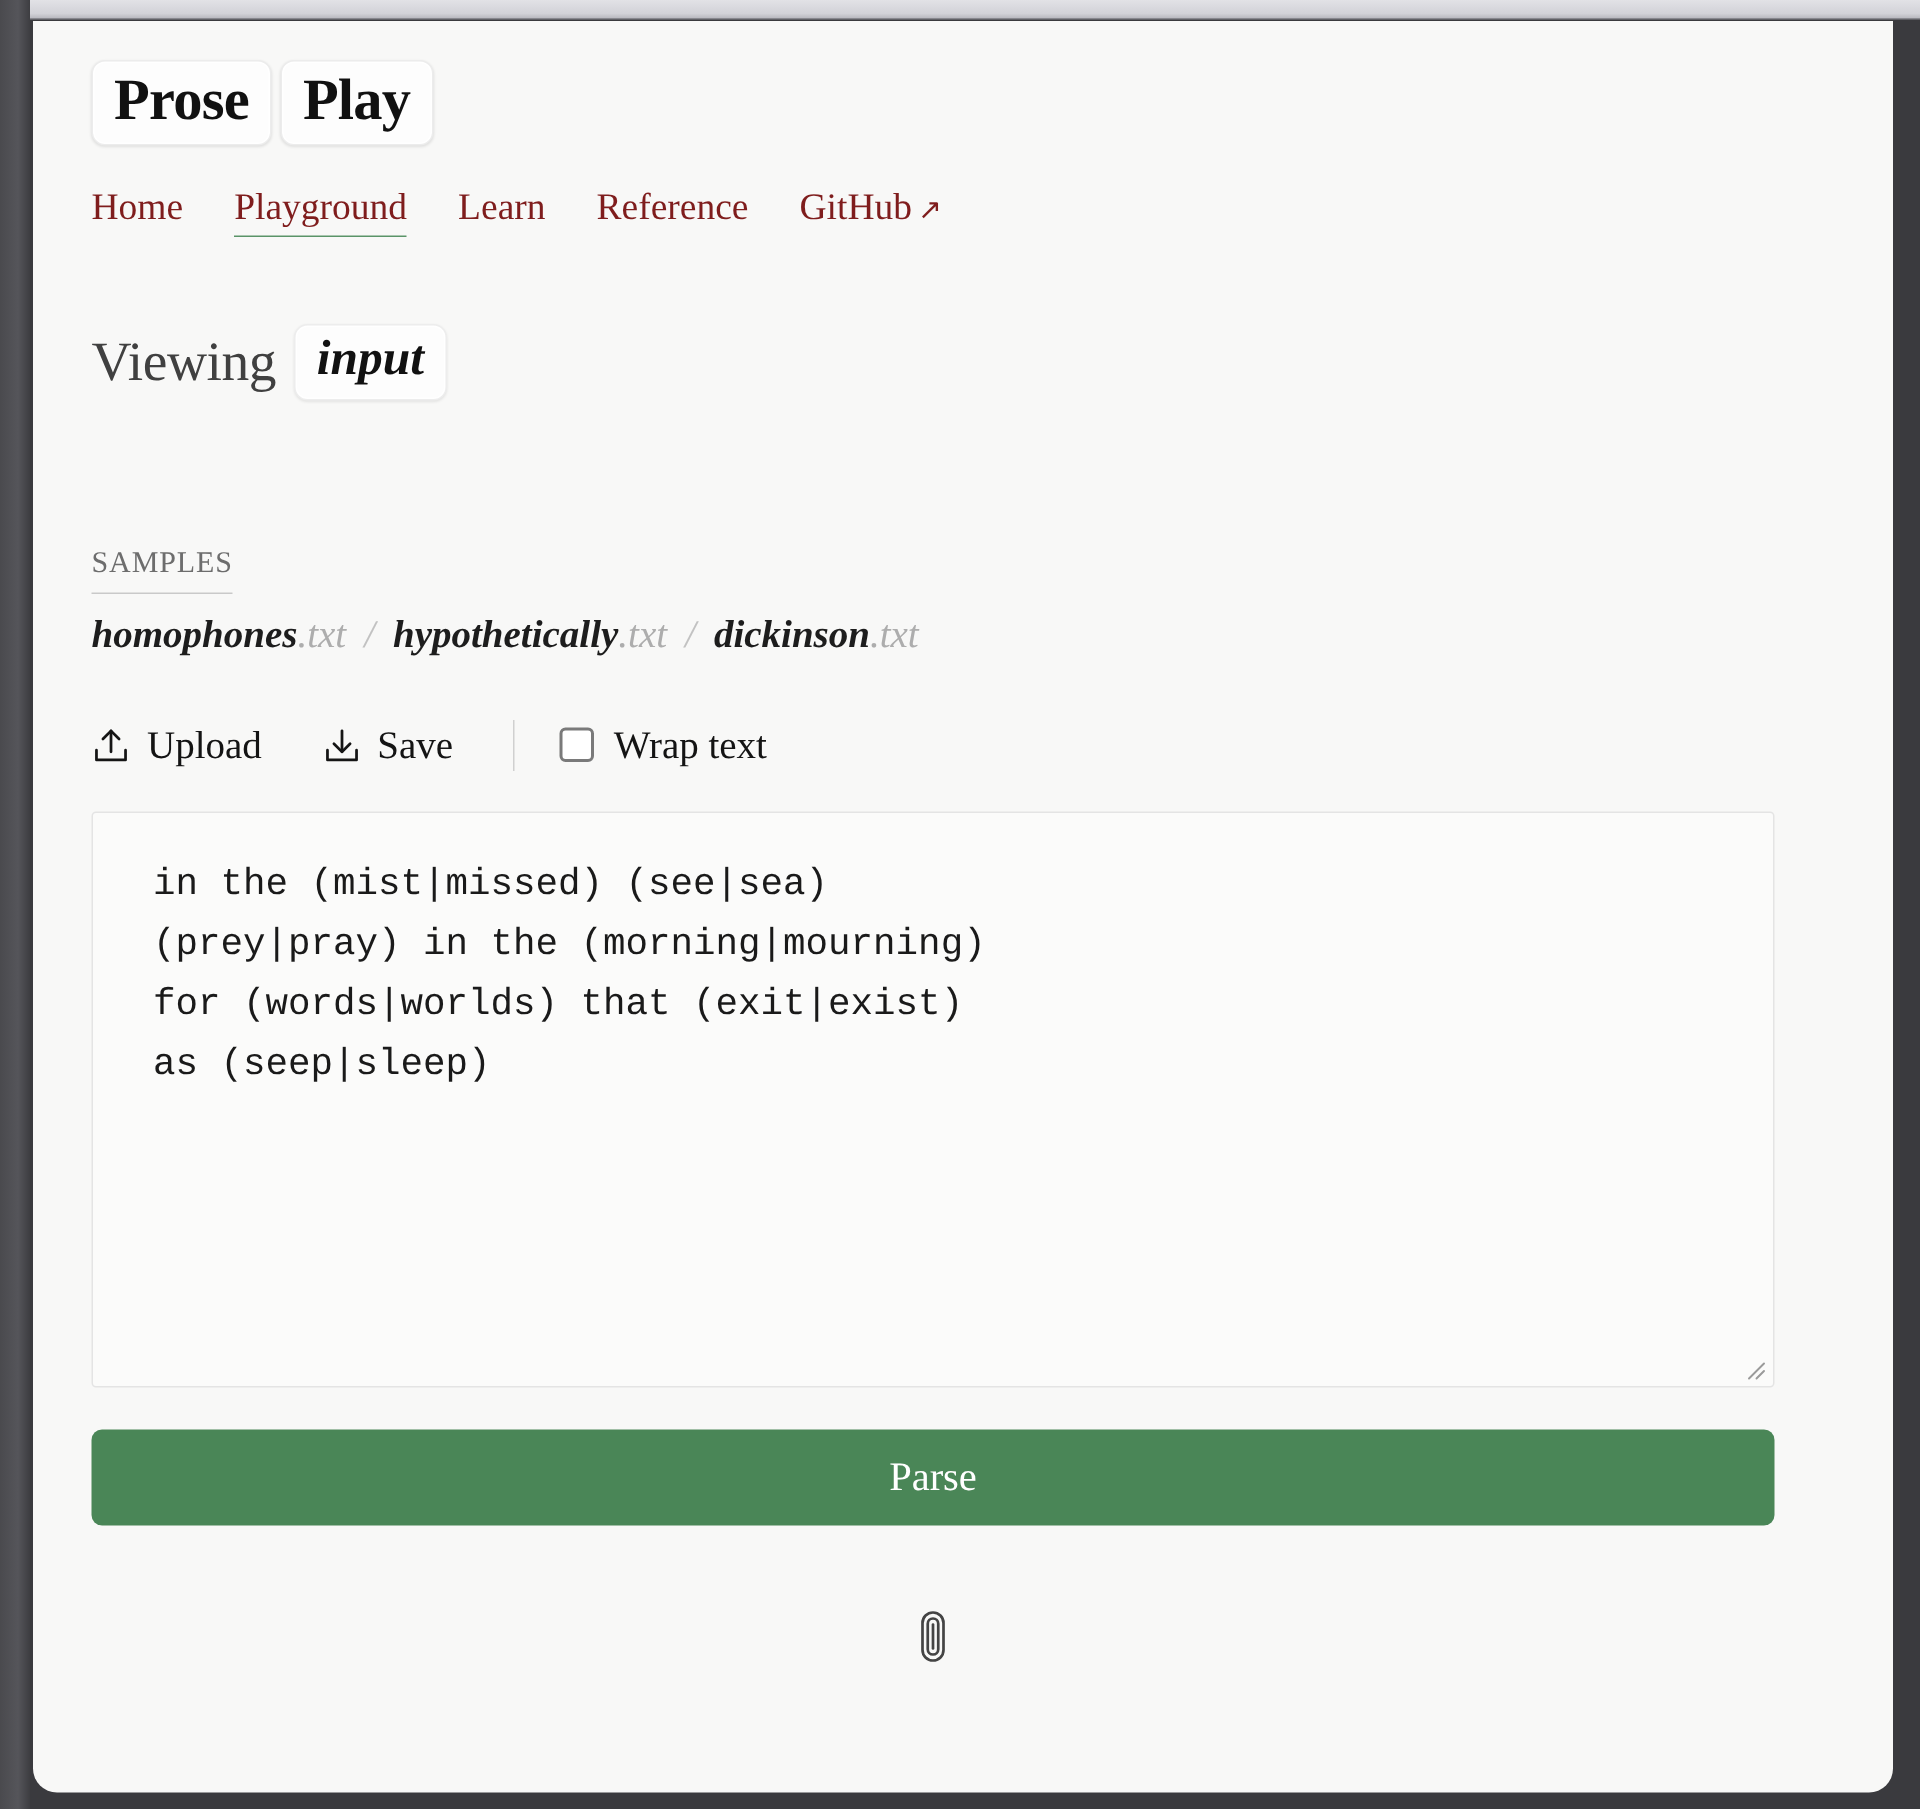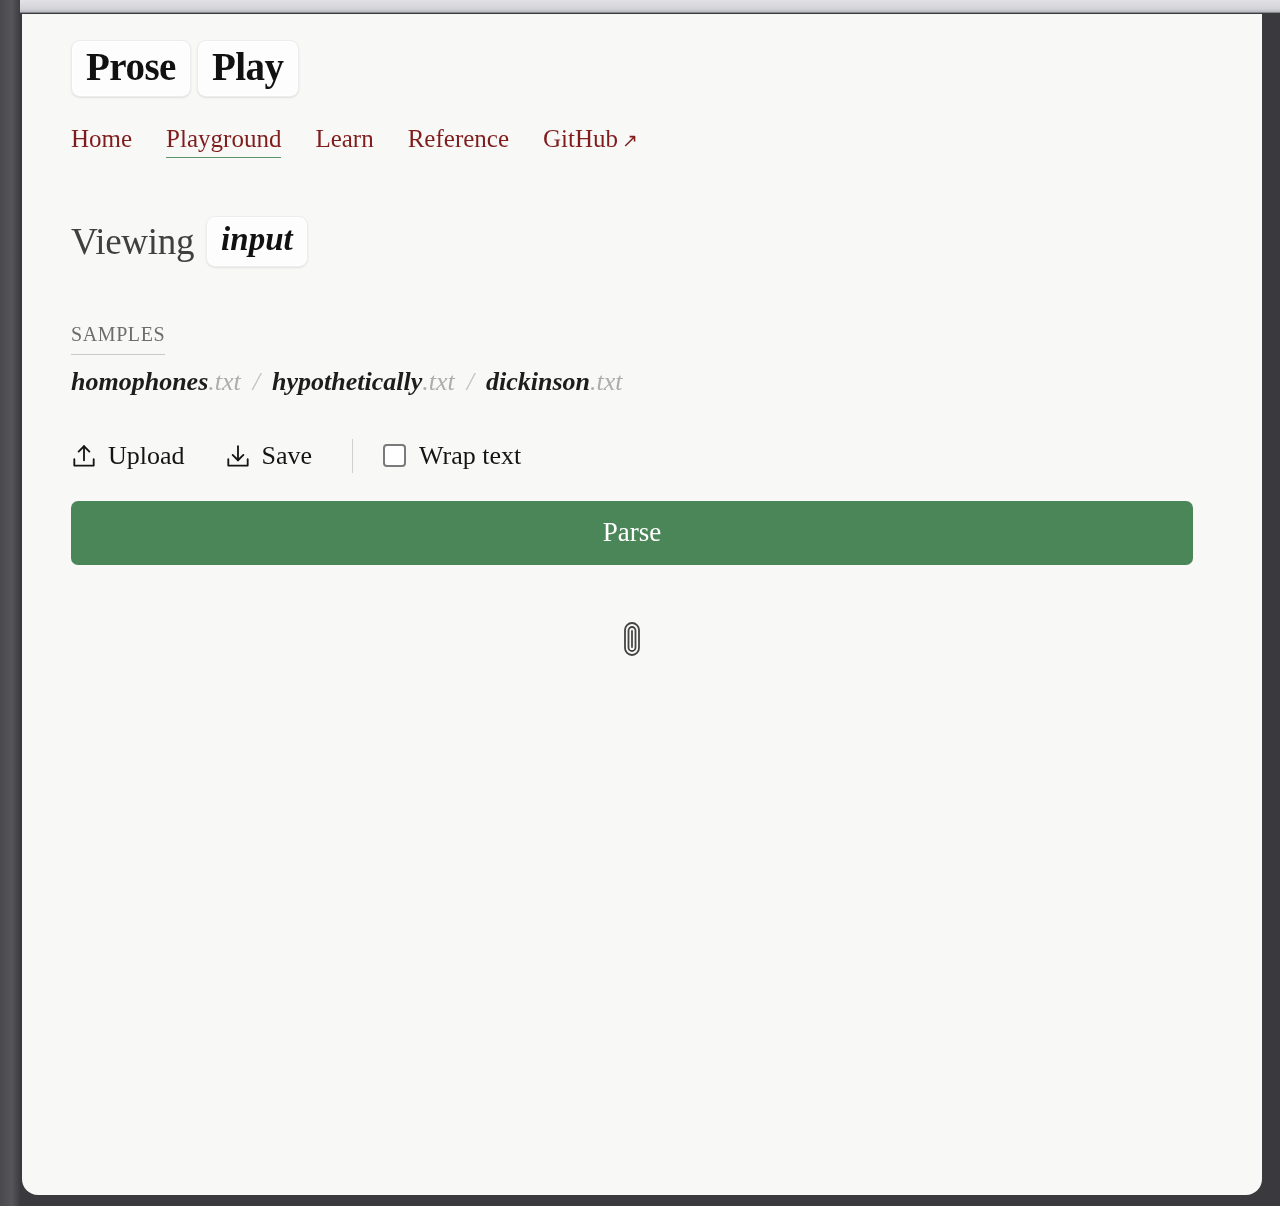--- a/index.html
+++ b/index.html
@@ -32,21 +32,21 @@
   .page {
     position: absolute;
     left: 22px; top: 14px;
     width: 1240px; height: 1181px;
     background: #f8f8f7;
     border-radius: 0 0 16px 16px;
     overflow: hidden;
   }
 
   .inner {
-    padding: 26px 0 0 49px;
+    padding: 26px 0 0 39px;
   }
 
   
   .logo { display: flex; gap: 6px; align-items: flex-start; }
   .key {
     display: inline-block;
     background: #fdfdfd;
     border: 1px solid #ececec;
     border-radius: 9px;
     box-shadow: 0 1px 2px rgba(0,0,0,0.10), 0 0 0 1px rgba(255,255,255,0.9) inset;
@@ -106,20 +106,21 @@
 
   
   .samples-wrap { margin-top: 56px; }
   .samples-label {
     font-size: 20px;
     color: #6d6d6d;
     letter-spacing: 0.6px;
     display: inline-block;
     padding-bottom: 8px;
     border-bottom: 1px solid #c9c9c9;
+    margin-top: 41px;
   }
   .samples-list {
     margin-top: 12px;
     font-size: 26px;
     display: flex;
     align-items: center;
     gap: 0;
   }
   .sample {
     font-style: italic;
@@ -299,20 +300,32 @@
         </div>
 
         <div class="tb-divider"></div>
 
         <div class="wrap-group">
           <span class="checkbox"></span>
           <span>Wrap text</span>
         </div>
       </div>
 
+      <div class="editor-wrap">
+        <div class="editor">in the (mist|missed) (see|sea)
+(prey|pray) in the (morning|mourning)
+for (words|worlds) that (exit|exist)
+as (seep|sleep)</div>
+        <span class="resize-grip">
+          <svg width="16" height="16" viewBox="0 0 16 16" stroke="#9a9a9a" stroke-width="1.3" stroke-linecap="round">
+            <path d="M15 5L5 15"></path>
+            <path d="M15 10L10 15"></path>
+          </svg>
+        </span>
+      </div>
 
       <button class="parse-btn">
         <span>Parse</span>
       </button>
 
       <div class="footer">
         <span class="clip">
           <svg width="26" height="40" viewBox="0 0 26 40" fill="none" stroke="#444" stroke-width="1.8" stroke-linecap="round" stroke-linejoin="round">
             <rect x="6" y="4" width="14" height="32" rx="7"></rect>
             <rect x="9.5" y="8" width="7" height="24" rx="3.5"></rect>

